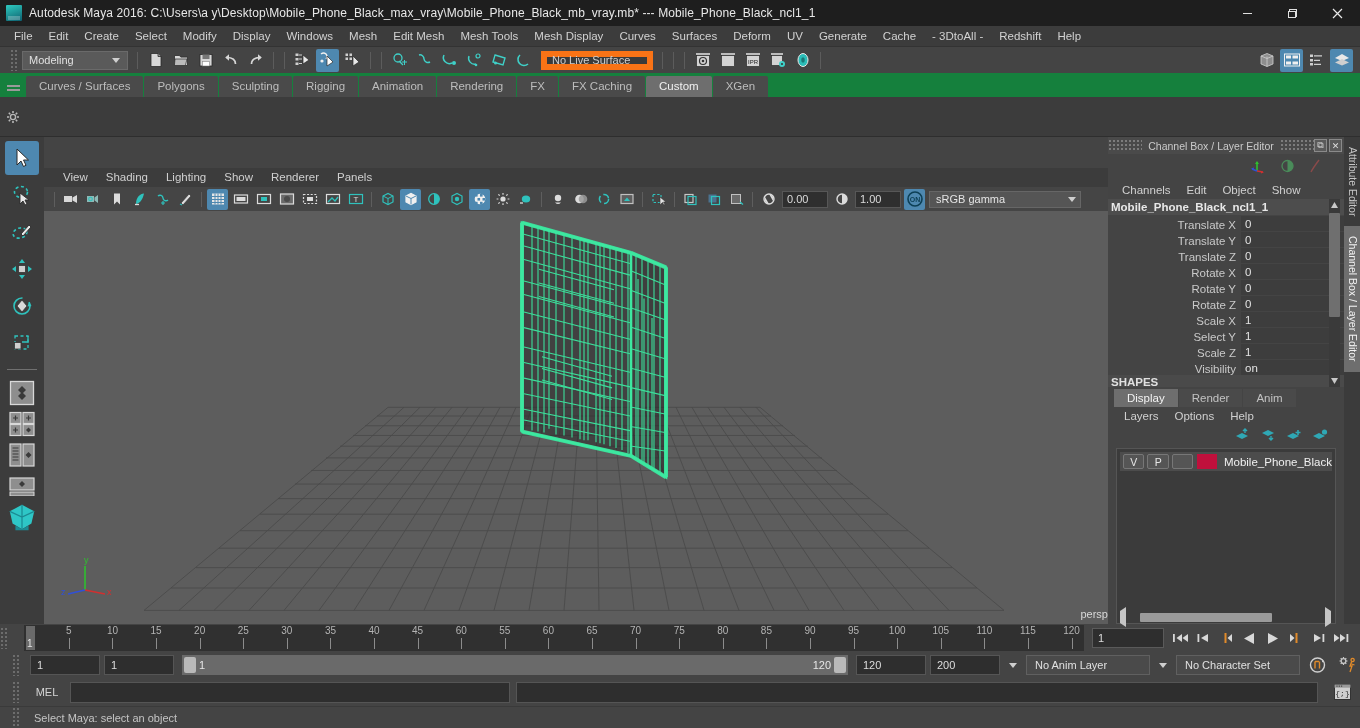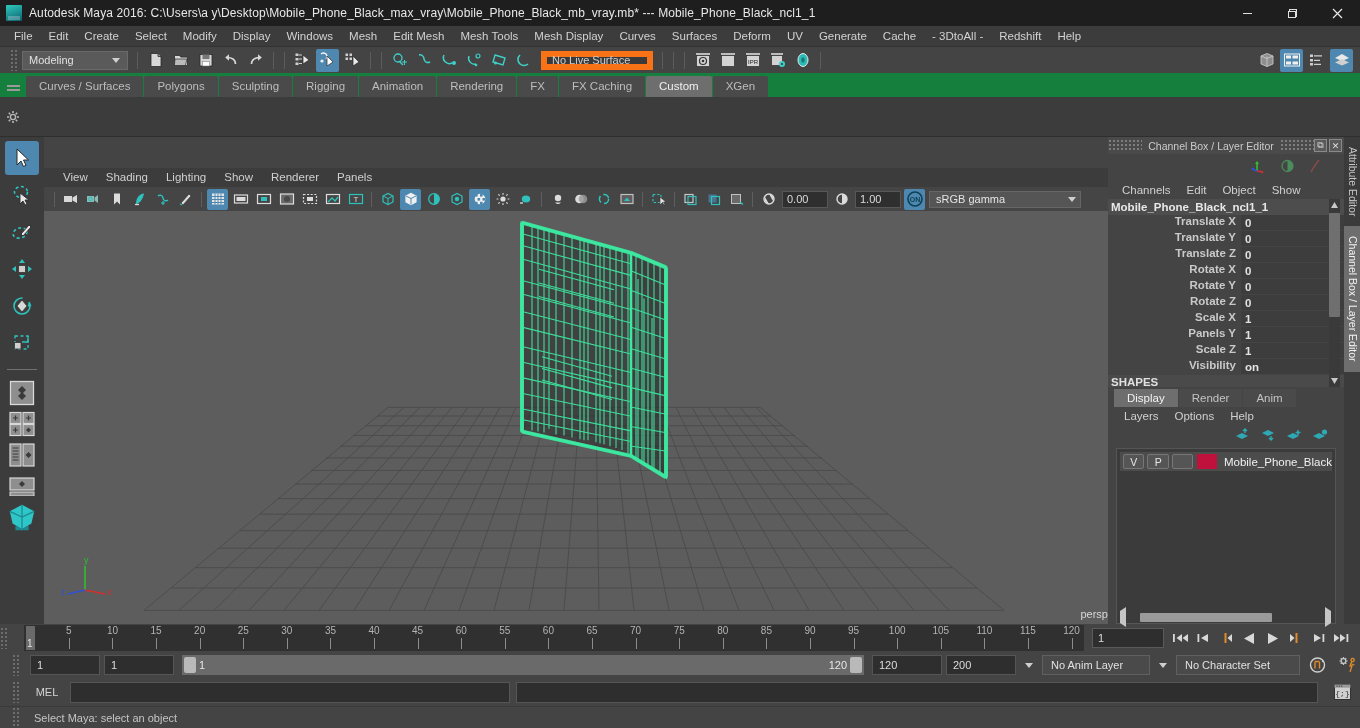--- a/index.html
+++ b/index.html
@@ -126,21 +126,21 @@
   .cbtitle { height: 17px; background: #4a4a4a; display: flex; align-items: center; font-size: 10.5px; color: #cacaca; }
   .cbtitle .tdots { width: 34px; height: 13px; background-image: radial-gradient(#7d7d7d 0.8px, transparent 0.9px); background-size:4px 4px;}
   .cbtitle .ttxt { flex: 1 1 auto; text-align: center; white-space: nowrap; }
   .cbtitle .tbx { width: 13px; height: 13px; border:1px solid #8a8a8a; margin-right:2px; display:flex;align-items:center;justify-content:center;font-size:9px;color:#ddd;background:#5a5a5a;}
   .cbicons { height: 26px; background: #444; display: flex; align-items: center; justify-content: flex-end; padding-right: 22px; gap: 12px; }
   .cbmenu { height: 19px; background: #444; display: flex; align-items: center; padding-left: 6px; }
   .cbmenu .cm { padding: 0 8px; font-size: 11.5px; color: #d0d0d0; }
   .chanlist { flex: 0 0 auto; background: #444; position: relative; overflow: hidden; }
   .chan-head { font-size: 11.5px; color: #e8e8e8; font-weight: bold; padding: 2px 0 2px 3px; background:#4d4d4d; }
   .chan-sec { font-size: 11.5px; color: #e0e0e0; font-weight: bold; padding: 1px 0 1px 3px; background:#4a4a4a;}
-  .chan-row { display: flex; align-items: flex-start; height: 16px; font-weight: bold; }
+  .chan-row { display: flex; align-items: flex-end; height: 16px; }
   .chan-row .lbl { flex: 1 1 auto; text-align: right; padding-right: 5px; font-size: 11.5px; color: #c9c9c9; white-space: nowrap; }
   .chan-row .val { width: 103px; height: 15px; background: #3d3d3d; font-size: 11.5px; color: #e2e2e2; padding-left: 4px; display: flex; align-items: center; }
   .chan-scroll { position: absolute; right: 4px; top: 0; width: 11px; bottom: 0; background: #3a3a3a; }
   .chan-scroll .thumb { position:absolute; left:0; right:0; top: 14px; height: 104px; background: #6f6f6f; border-radius:1px;}
   .chan-scroll .ar { position: absolute; left:0;right:0; height: 12px; display:flex;align-items:center;justify-content:center;}
   .chan-scroll .ar.up{top:0;} .chan-scroll .ar.dn{bottom:0;}
 
   
   .layered { flex: 1 1 auto; display:flex; flex-direction: column; background:#444; min-height:0;}
   .ltabs { height: 20px; display: flex; align-items: flex-end; padding-left: 6px; }
@@ -979,21 +979,21 @@
           </div>
           <div class="chan-row">
             <span class="lbl">Rotate Z</span>
             <span class="val">0</span>
           </div>
           <div class="chan-row">
             <span class="lbl">Scale X</span>
             <span class="val">1</span>
           </div>
           <div class="chan-row">
-            <span class="lbl">Panels Y</span>
+            <span class="lbl">Select Y</span>
             <span class="val">1</span>
           </div>
           <div class="chan-row">
             <span class="lbl">Scale Z</span>
             <span class="val">1</span>
           </div>
           <div class="chan-row">
             <span class="lbl">Visibility</span>
             <span class="val">on</span>
           </div>
@@ -1203,21 +1203,21 @@
     </div>
     <div class="rfield">
       <span>120</span>
     </div>
     <div class="rfield">
       <span>200</span>
     </div>
     <div class="dropdown-arrow">
         <i class="tri-down"></i>
       </div>
-    <div class="pickbox" style="width:108px">
+    <div class="pickbox" style="width:124px">
       <span>No Anim Layer</span>
     </div>
     <div class="dropdown-arrow">
         <i class="tri-down"></i>
       </div>
     <div class="pickbox" style="width:124px">
       <span>No Character Set</span>
     </div>
     <div style="width:26px;display:flex;align-items:center;justify-content:center">
       <svg width="19" height="18" viewBox="0 0 19 18">

